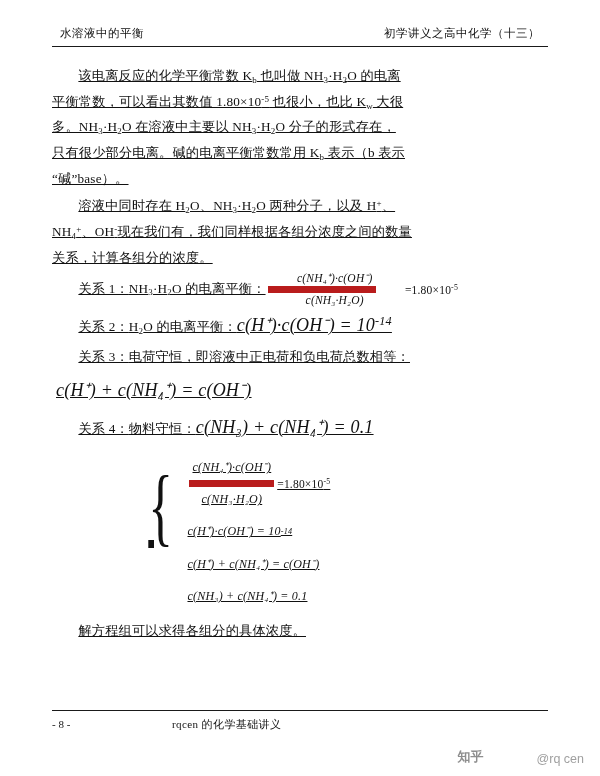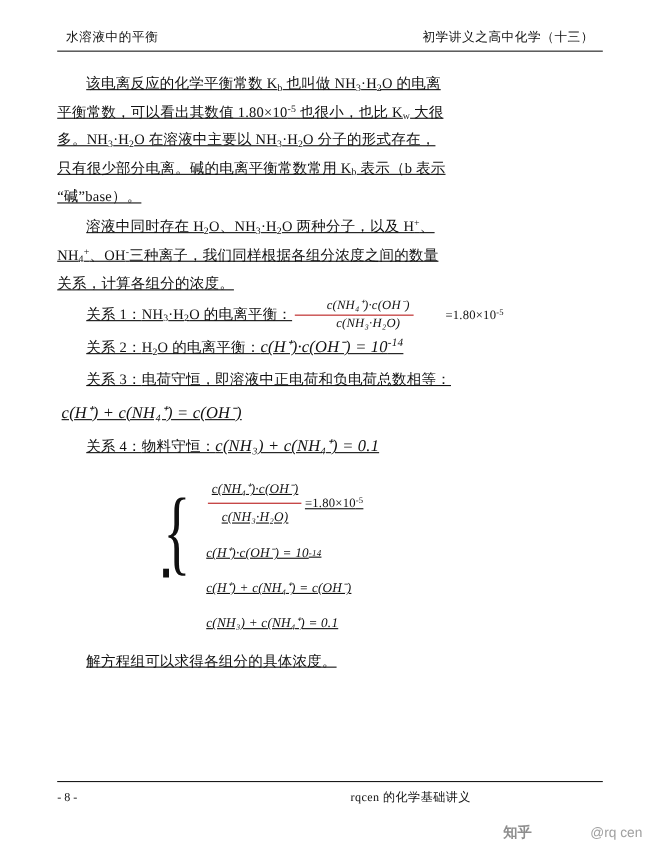--- a/index.html
+++ b/index.html
@@ -66,38 +66,38 @@
     line-height: 1.15;
   }
   .frac {
     display: inline-flex;
     flex-direction: column;
     text-align: center;
     vertical-align: middle;
     margin: 0 2px;
   }
   .frac .num {
-    border-bottom: 1px solid #b91c1c;
+    border-bottom: 7px solid #b91c1c;
     padding: 0 3px 1px 3px;
     white-space: nowrap;
   }
   .frac .den {
     padding: 1px 3px 0 3px;
     white-space: nowrap;
   }
   .eqtail {
     font-style: normal;
     white-space: nowrap;
     margin-left: 1px;
     font-size: 11.5px;
   }
   .mathline {
     font-family: "Liberation Serif", serif;
     font-style: italic;
-    font-size: 15px;
+    font-size: 18px;
     white-space: nowrap;
   }
 
   .center-eq {
     text-indent: 0;
     margin: 4px 0 2px 0;
     padding-left: 4px;
   }
 
   
@@ -148,31 +148,31 @@
     align-items: baseline;
     font-size: 11px;
   }
   .footer .pageno {
     width: 120px;
     text-align: left;
     white-space: nowrap;
   }
   .footer .center {
     flex: 1;
-    text-align: right;
+    text-align: left;
     letter-spacing: 0.4px;
   }
   .footer .spacer { width: 120px; }
 
   .watermark {
     position: absolute;
     right: 16px;
     bottom: 10px;
     display: flex;
-    align-items: center;
+    align-items: flex-end;
     gap: 5px;
     color: #9a9a9a;
     font-size: 12.5px;
     font-family: "Liberation Sans", sans-serif;
   }
   .watermark .zh-logo {
     font-weight: bold;
     font-size: 13px;
     color: #8e8e8e;
   }
@@ -191,21 +191,21 @@
   <div class="content">
 
     <p class="para"><span>该电离反应的化学平衡常数 K</span><sub>b</sub><span> 也叫做 NH</span><sub>3</sub><span>·H</span><sub>2</sub><span>O 的电离</span><br>
     <span>平衡常数，可以看出其数值 1.80×10</span><sup>-5</sup><span> 也很小，也比 K</span><sub>w</sub><span> 大很</span><br>
     <span>多。NH</span><sub>3</sub><span>·H</span><sub>2</sub><span>O 在溶液中主要以 NH</span><sub>3</sub><span>·H</span><sub>2</sub><span>O 分子的形式存在，</span><br>
     <span>只有很少部分电离。碱的电离平衡常数常用 K</span><sub>b</sub><span> 表示（b 表示</span><br>
     <span>“碱”base）。</span></p>
 
 
     <p class="para"><span>溶液中同时存在 H</span><sub>2</sub><span>O、NH</span><sub>3</sub><span>·H</span><sub>2</sub><span>O 两种分子，以及 H</span><sup>+</sup><span>、</span><br>
-    <span>NH</span><sub>4</sub><sup>+</sup><span>、OH</span><sup>-</sup><span>三种离子，我们同样根据各组分浓度之间的数量</span><br>
+    <span>NH</span><sub>4</sub><sup>+</sup><span>、OH</span><sup>-</sup><span>现在我们有，我们同样根据各组分浓度之间的数量</span><br>
     <span>关系，计算各组分的浓度。</span></p>
 
     <div class="rel-line"><span>关系 1：</span><span>NH</span><sub>3</sub><span>·H</span><sub>2</sub><span>O 的电离平衡：</span><span class="eqwrap">
           <span class="frac">
             <span class="num">c(NH₄⁺)·c(OH⁻)</span>
             <span class="den">c(NH₃·H₂O)</span>
           </span>
           <span class="eqtail"><span>=1.80×10</span><sup>-5</sup></span>
         </span></div>
 

